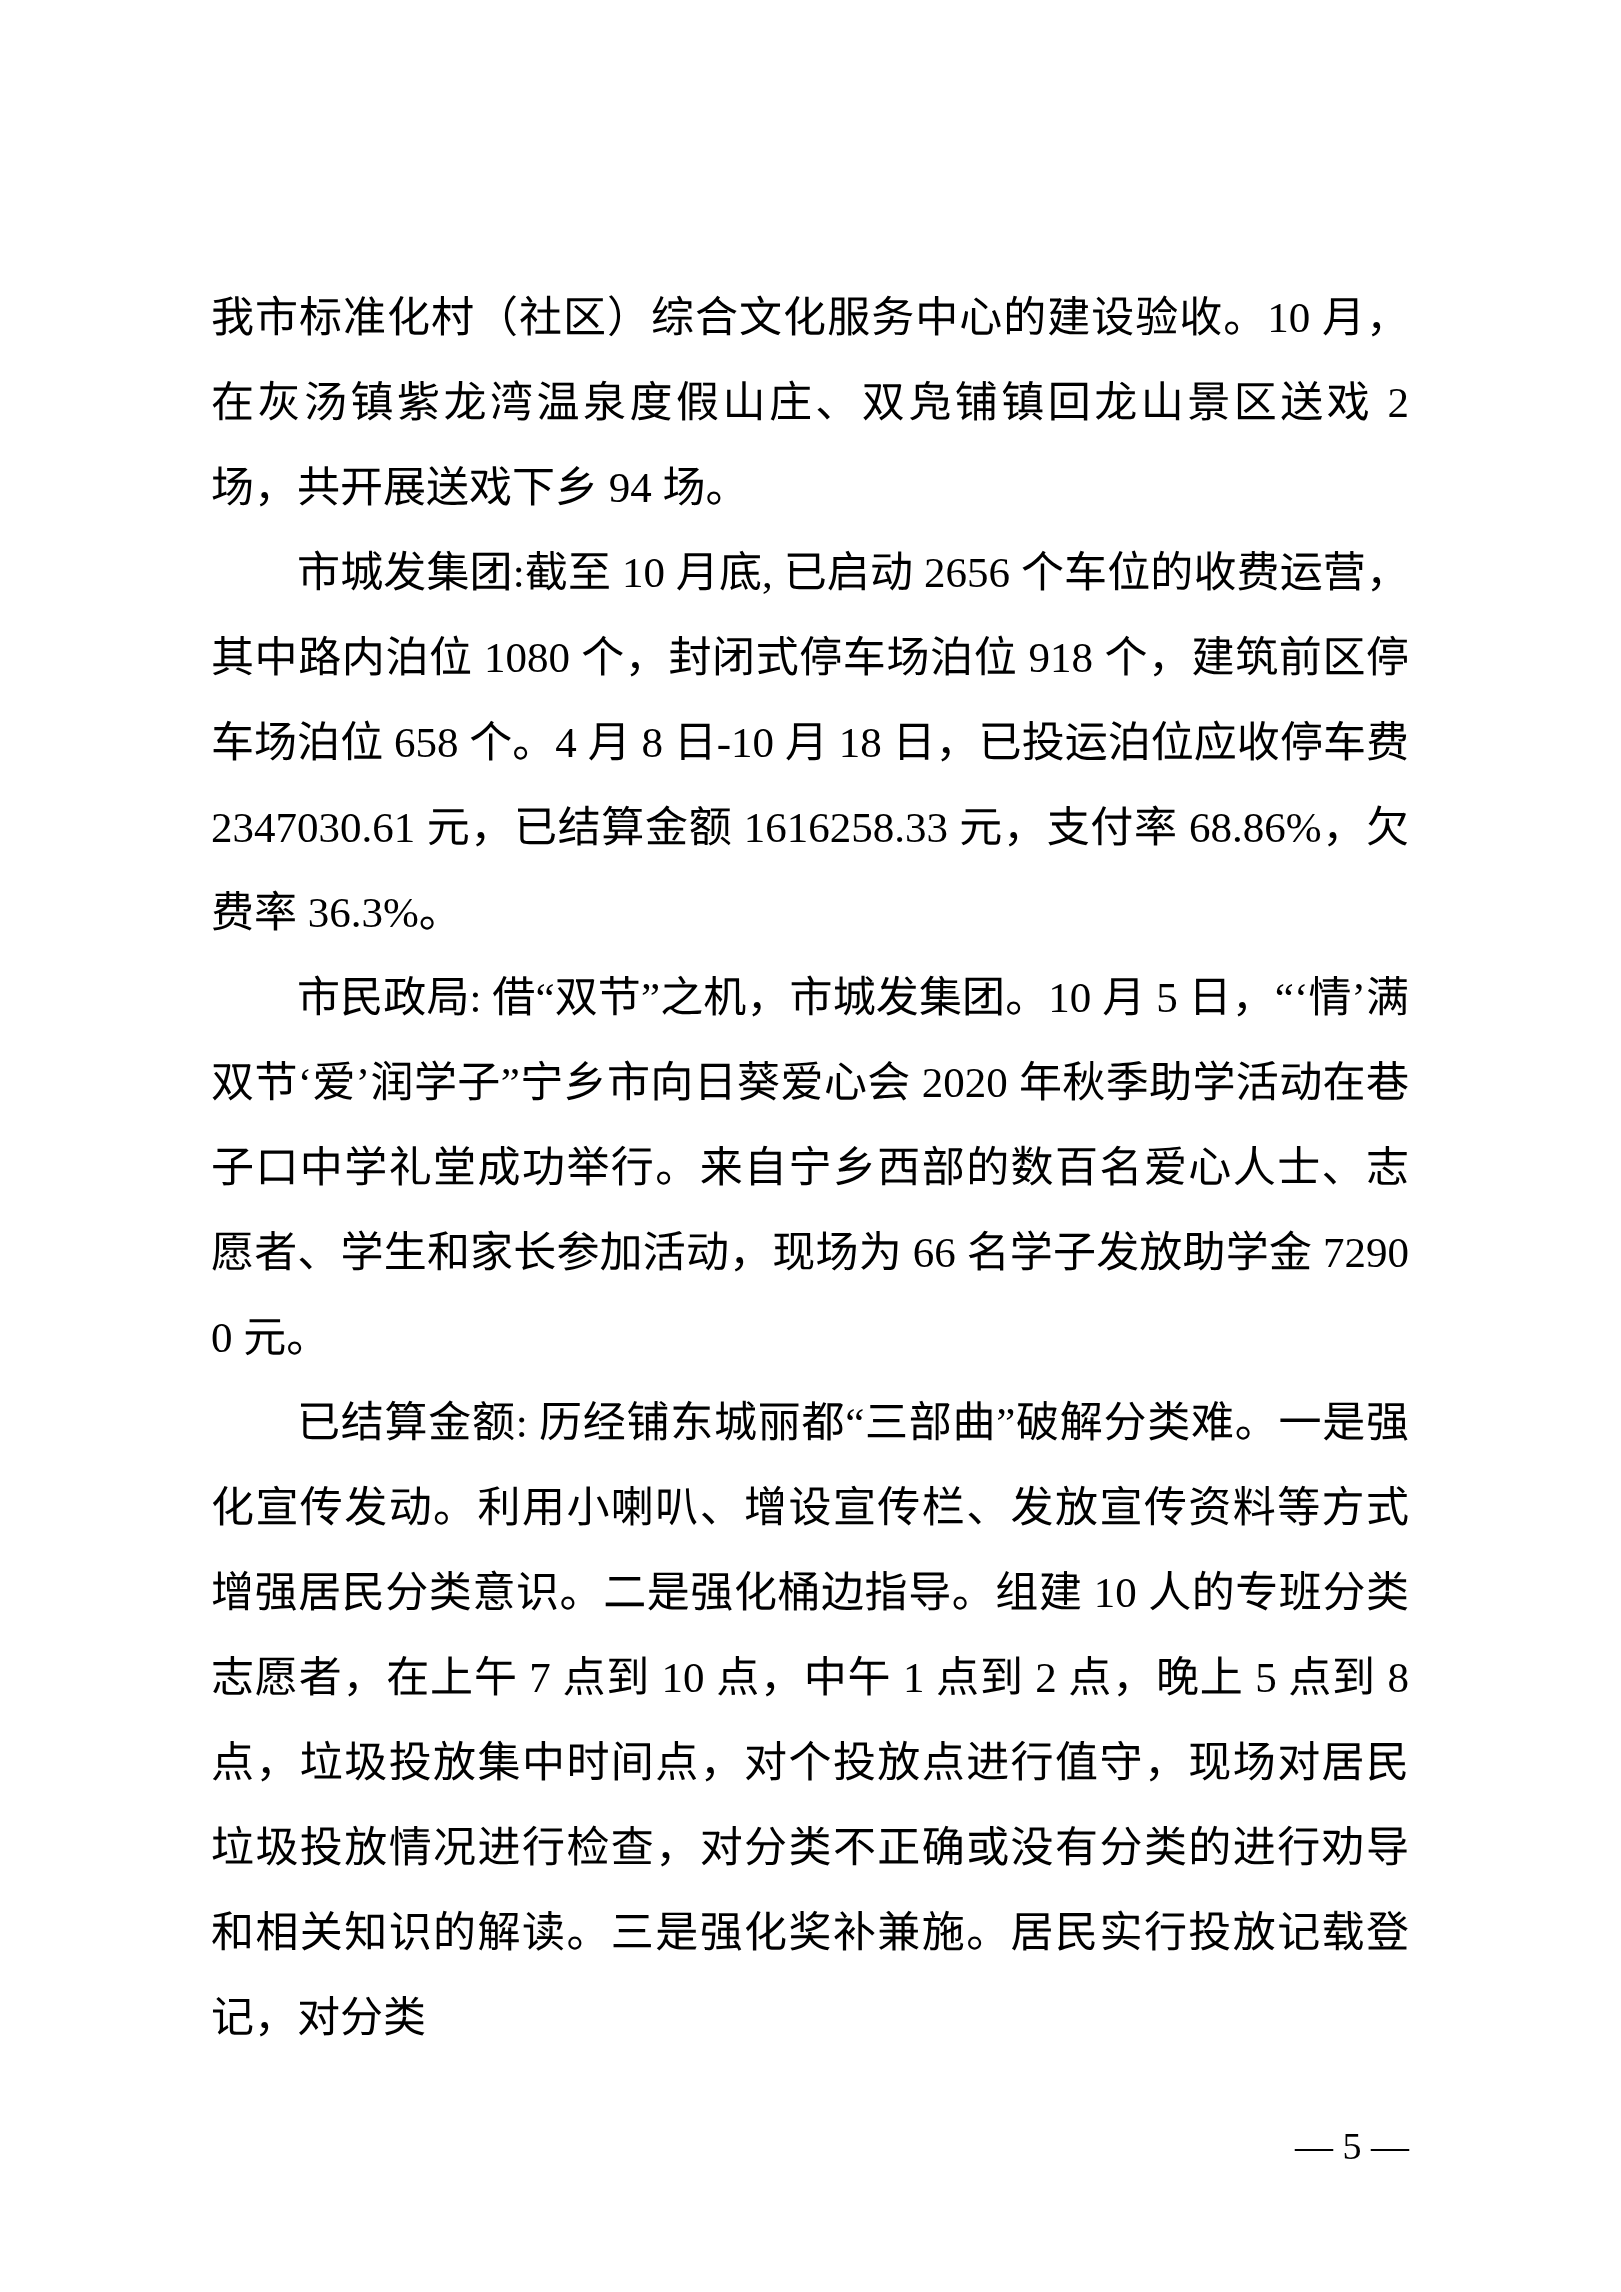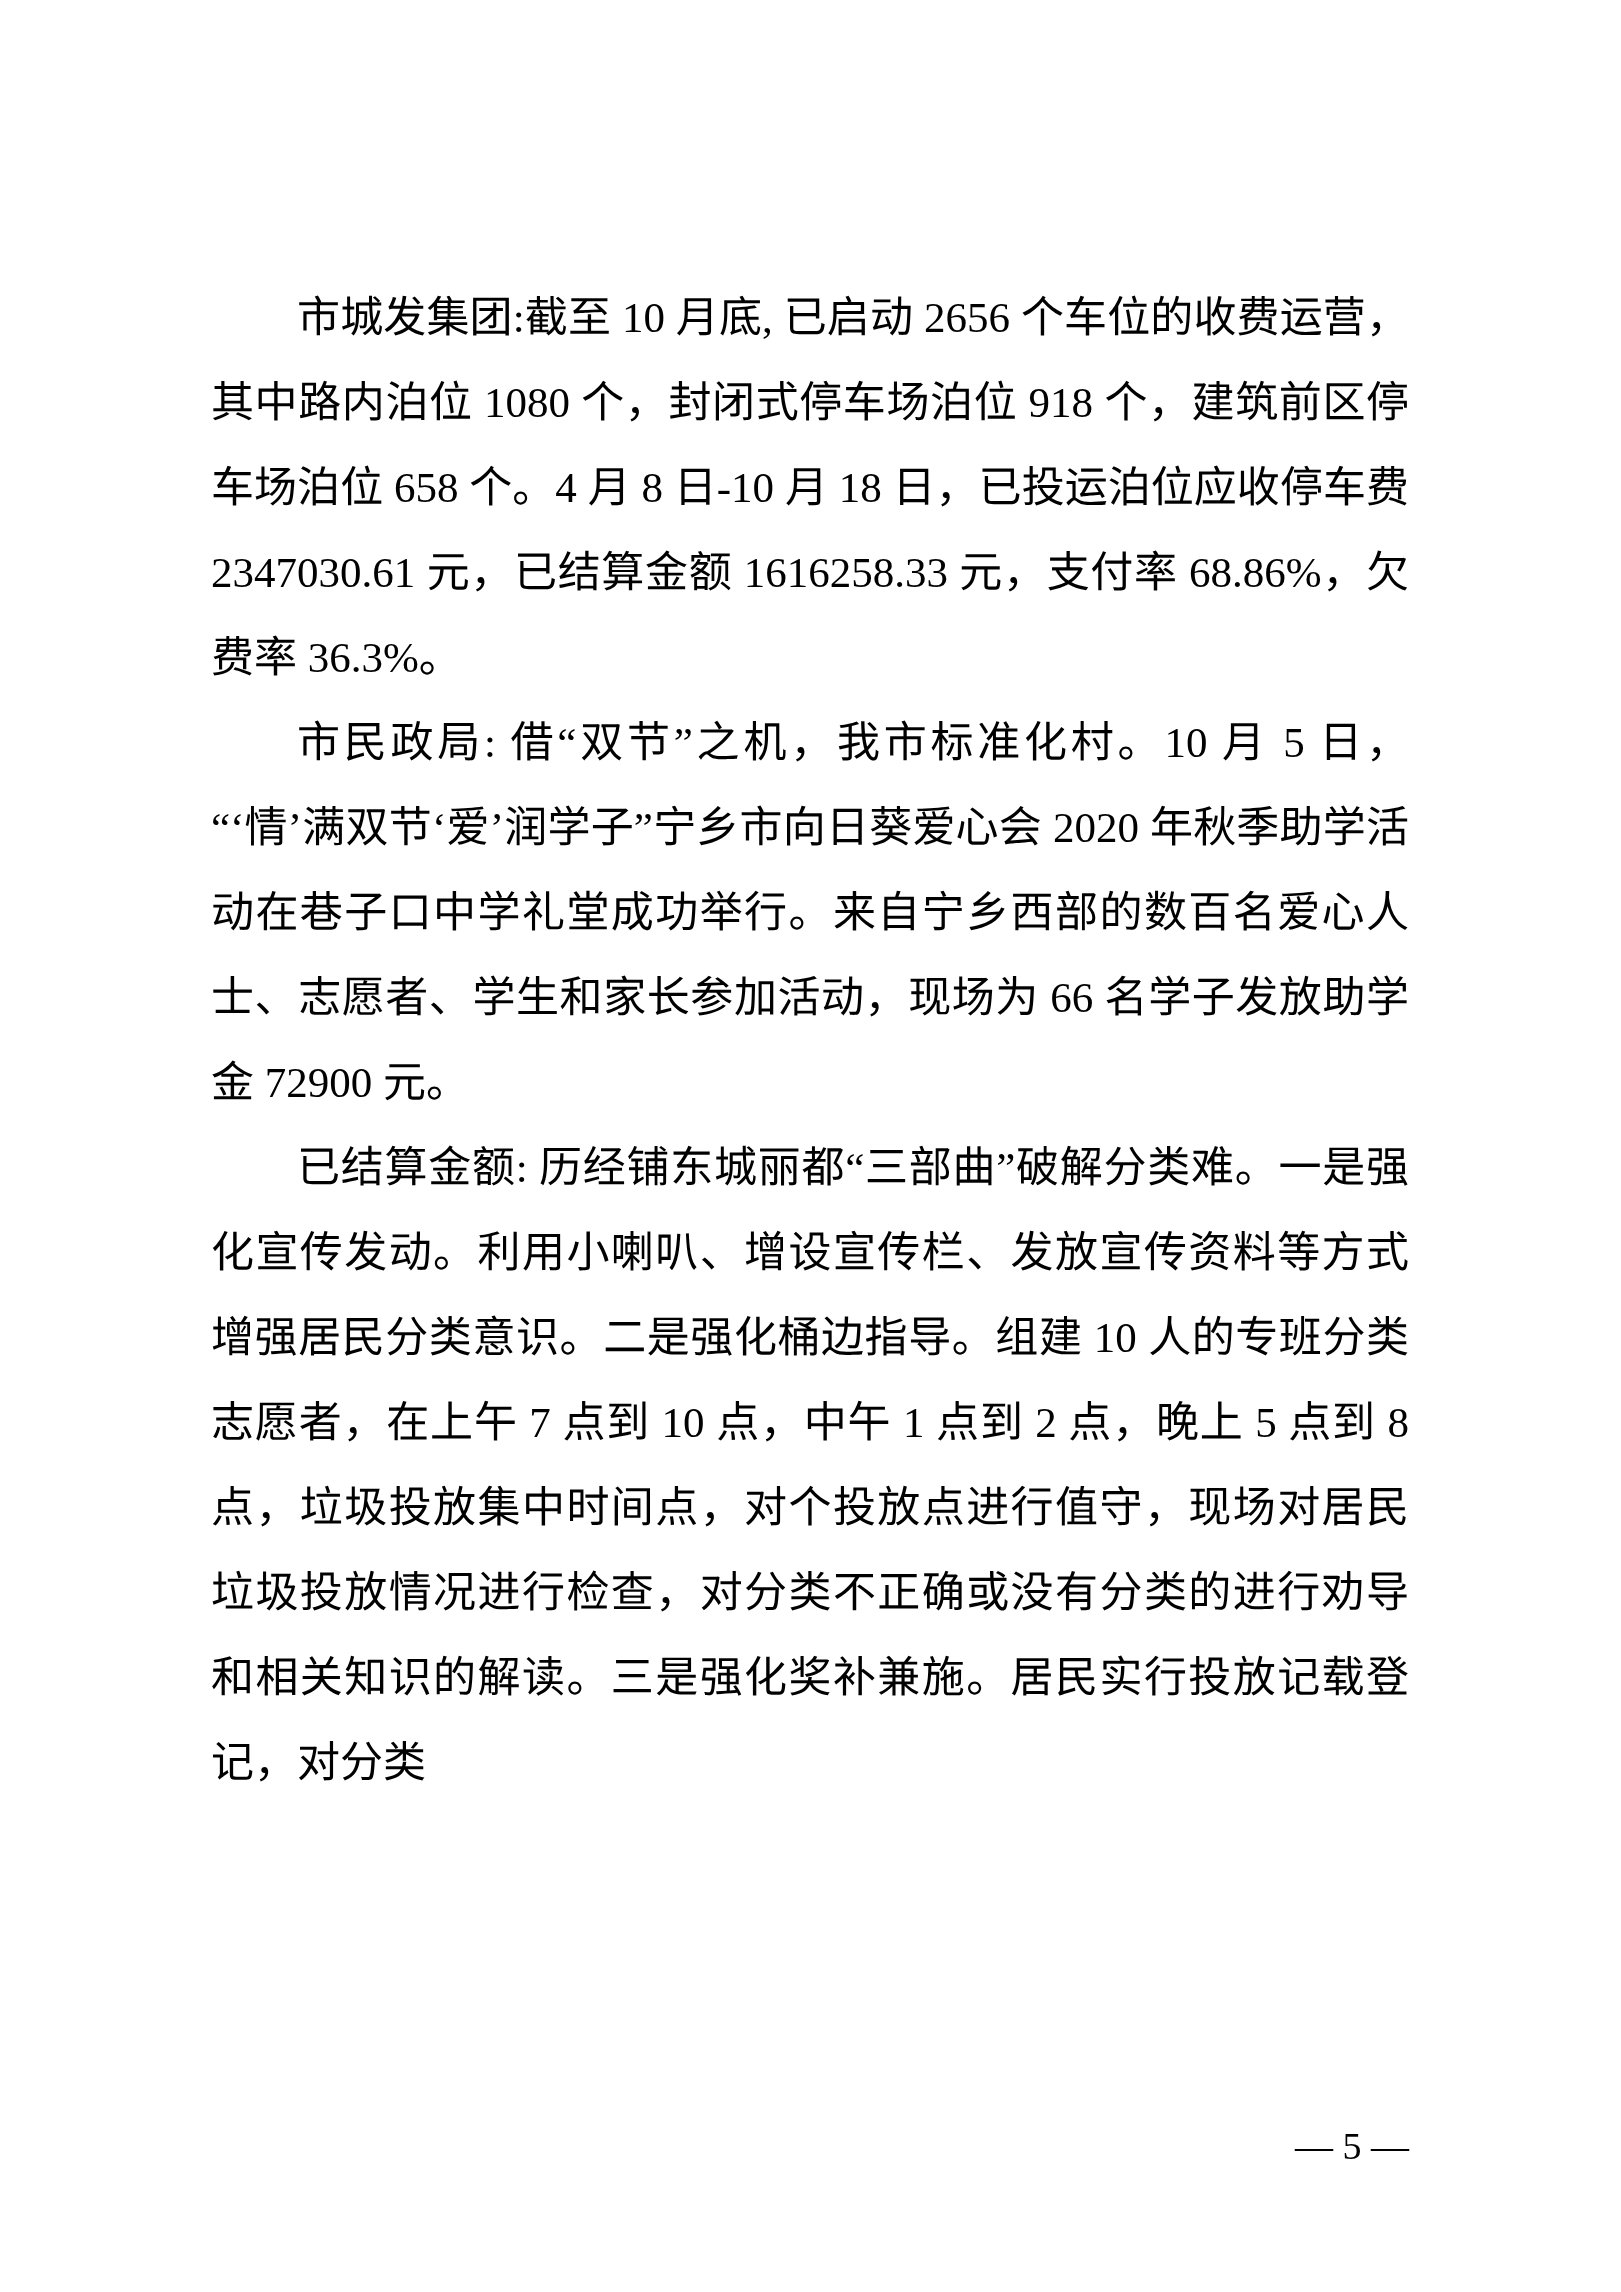--- a/index.html
+++ b/index.html
@@ -46,25 +46,26 @@
     line-height: 43px;
     color: #000000;
   }
 </style>
 </head>
 <body>
 
 <div class="page">
   <div class="content">
 
+    <p class="para"><span>我市标准化村（社区）综合文化服务中心的建设验收。10 月，在灰汤镇紫龙湾温泉度假山庄、双凫铺镇回龙山景区送戏 2 场，共开展送戏下乡 94 场。</span></p>
 
     <p class="para indent"><b class="lead">市城发集团:</b><span>截至 10 月底, 已启动 2656 个车位的收费运营，其中路内泊位 1080 个，封闭式停车场泊位 918 个，建筑前区停车场泊位 658 个。4 月 8 日-10 月 18 日，已投运泊位应收停车费 2347030.61 元，已结算金额 1616258.33 元，支付率 68.86%，欠费率 36.3%。</span></p>
 
 
-    <p class="para indent"><b class="lead">市民政局: 借“双节”之机，我市标准化村。</b><span>10 月 5 日，“‘情’满双节‘爱’润学子”宁乡市向日葵爱心会 2020 年秋季助学活动在巷子口中学礼堂成功举行。来自宁乡西部的数百名爱心人士、志愿者、学生和家长参加活动，现场为 66 名学子发放助学金 72900 元。</span></p>
+    <p class="para indent"><b class="lead">市民政局: 借“双节”之机，市城发集团。</b><span>10 月 5 日，“‘情’满双节‘爱’润学子”宁乡市向日葵爱心会 2020 年秋季助学活动在巷子口中学礼堂成功举行。来自宁乡西部的数百名爱心人士、志愿者、学生和家长参加活动，现场为 66 名学子发放助学金 72900 元。</span></p>
 
     <p class="para indent"><b class="lead">已结算金额: 历经铺东城丽都“三部曲”破解分类难。</b><span>一是强化宣传发动。利用小喇叭、增设宣传栏、发放宣传资料等方式增强居民分类意识。二是强化桶边指导。组建 10 人的专班分类志愿者，在上午 7 点到 10 点，中午 1 点到 2 点，晚上 5 点到 8 点，垃圾投放集中时间点，对个投放点进行值守，现场对居民垃圾投放情况进行检查，对分类不正确或没有分类的进行劝导和相关知识的解读。三是强化奖补兼施。居民实行投放记载登记，对分类</span></p>
 
   </div>
 
   <div class="footer">— 5 —</div>
 </div>
 
 
 </body></html>

